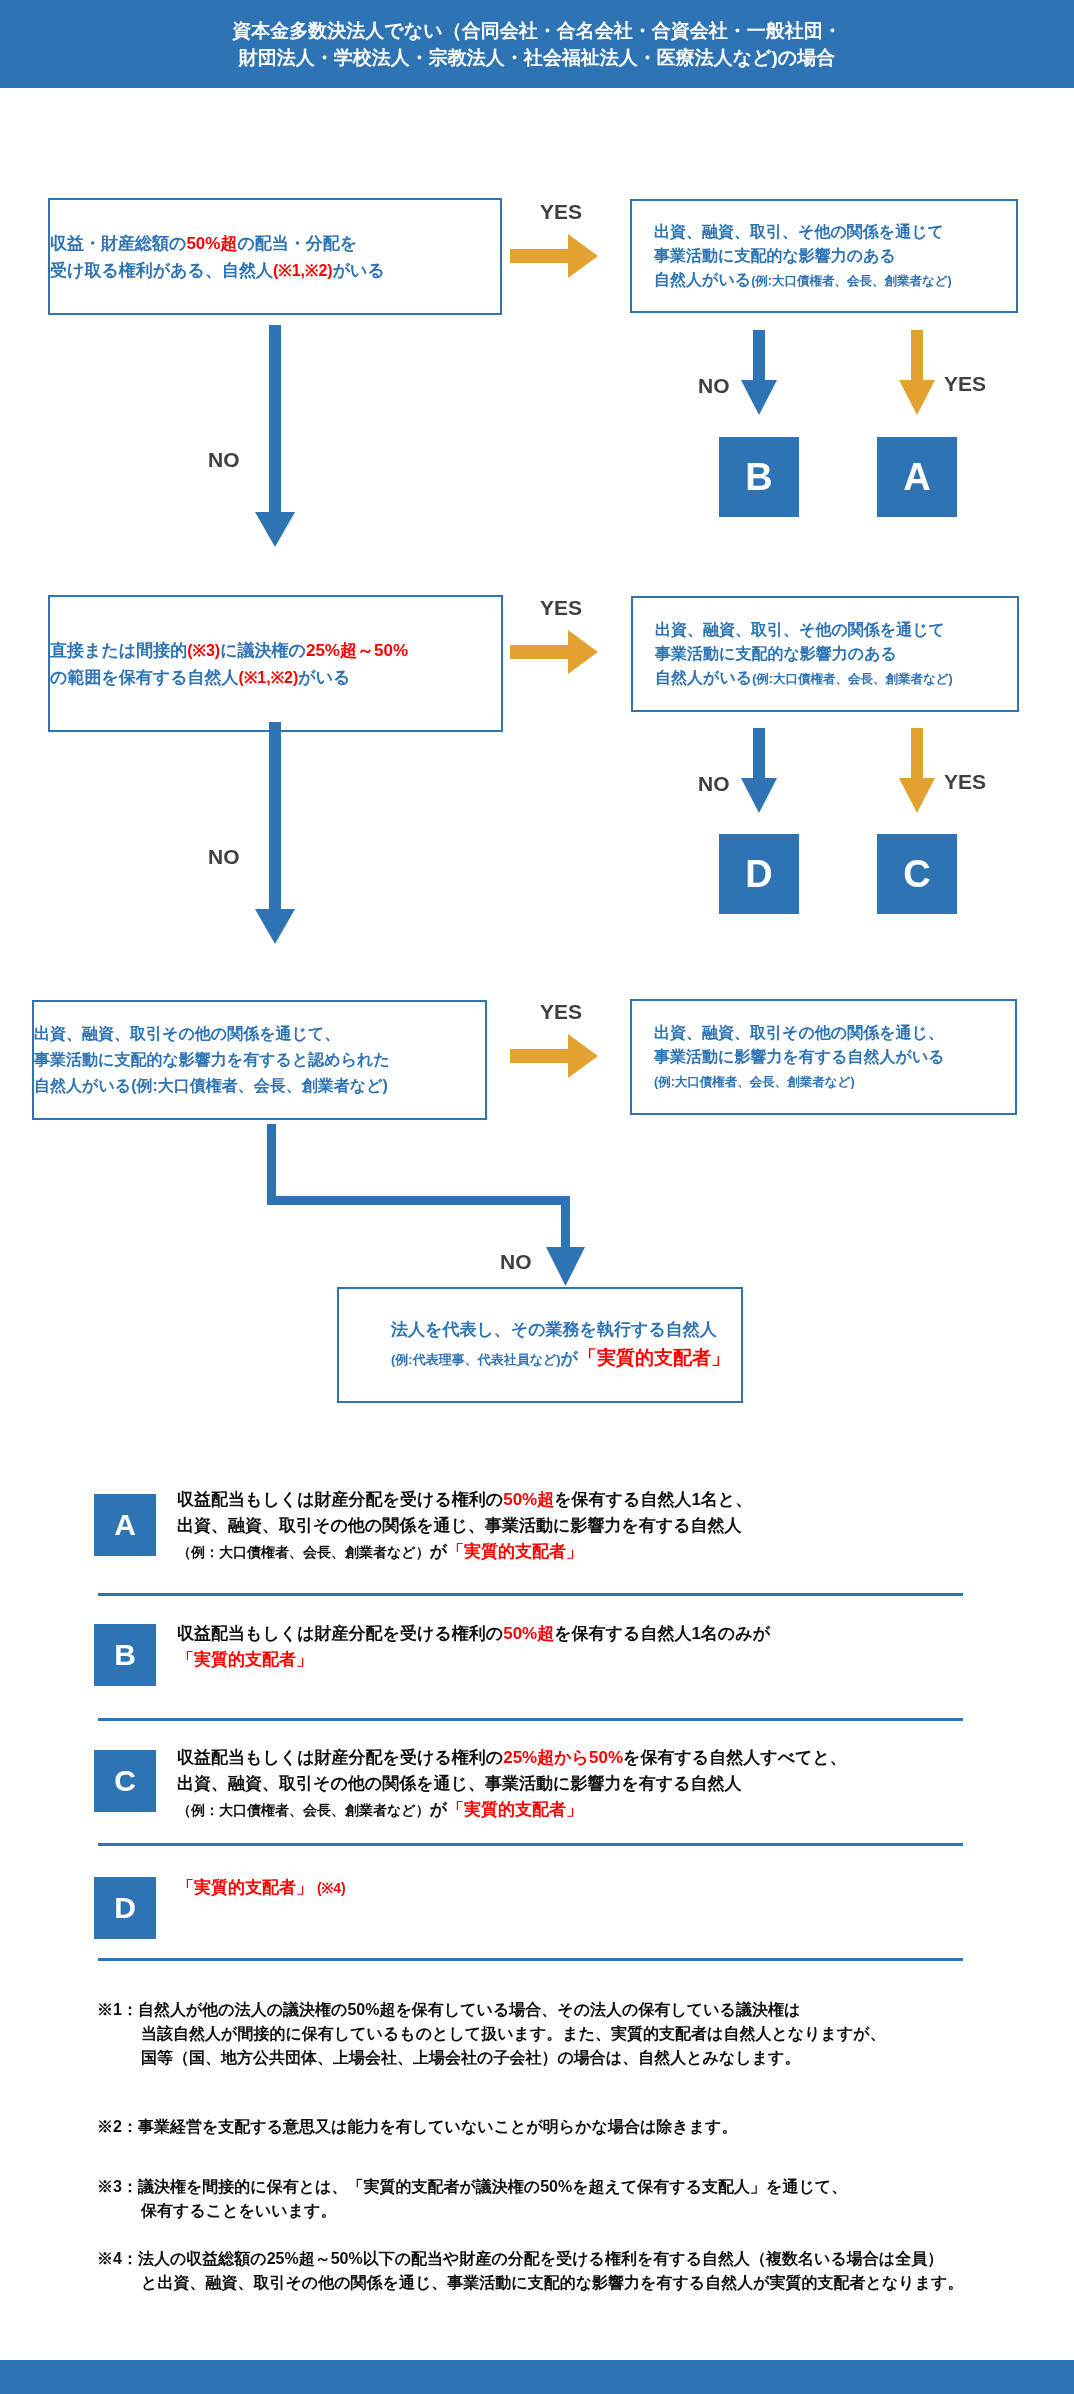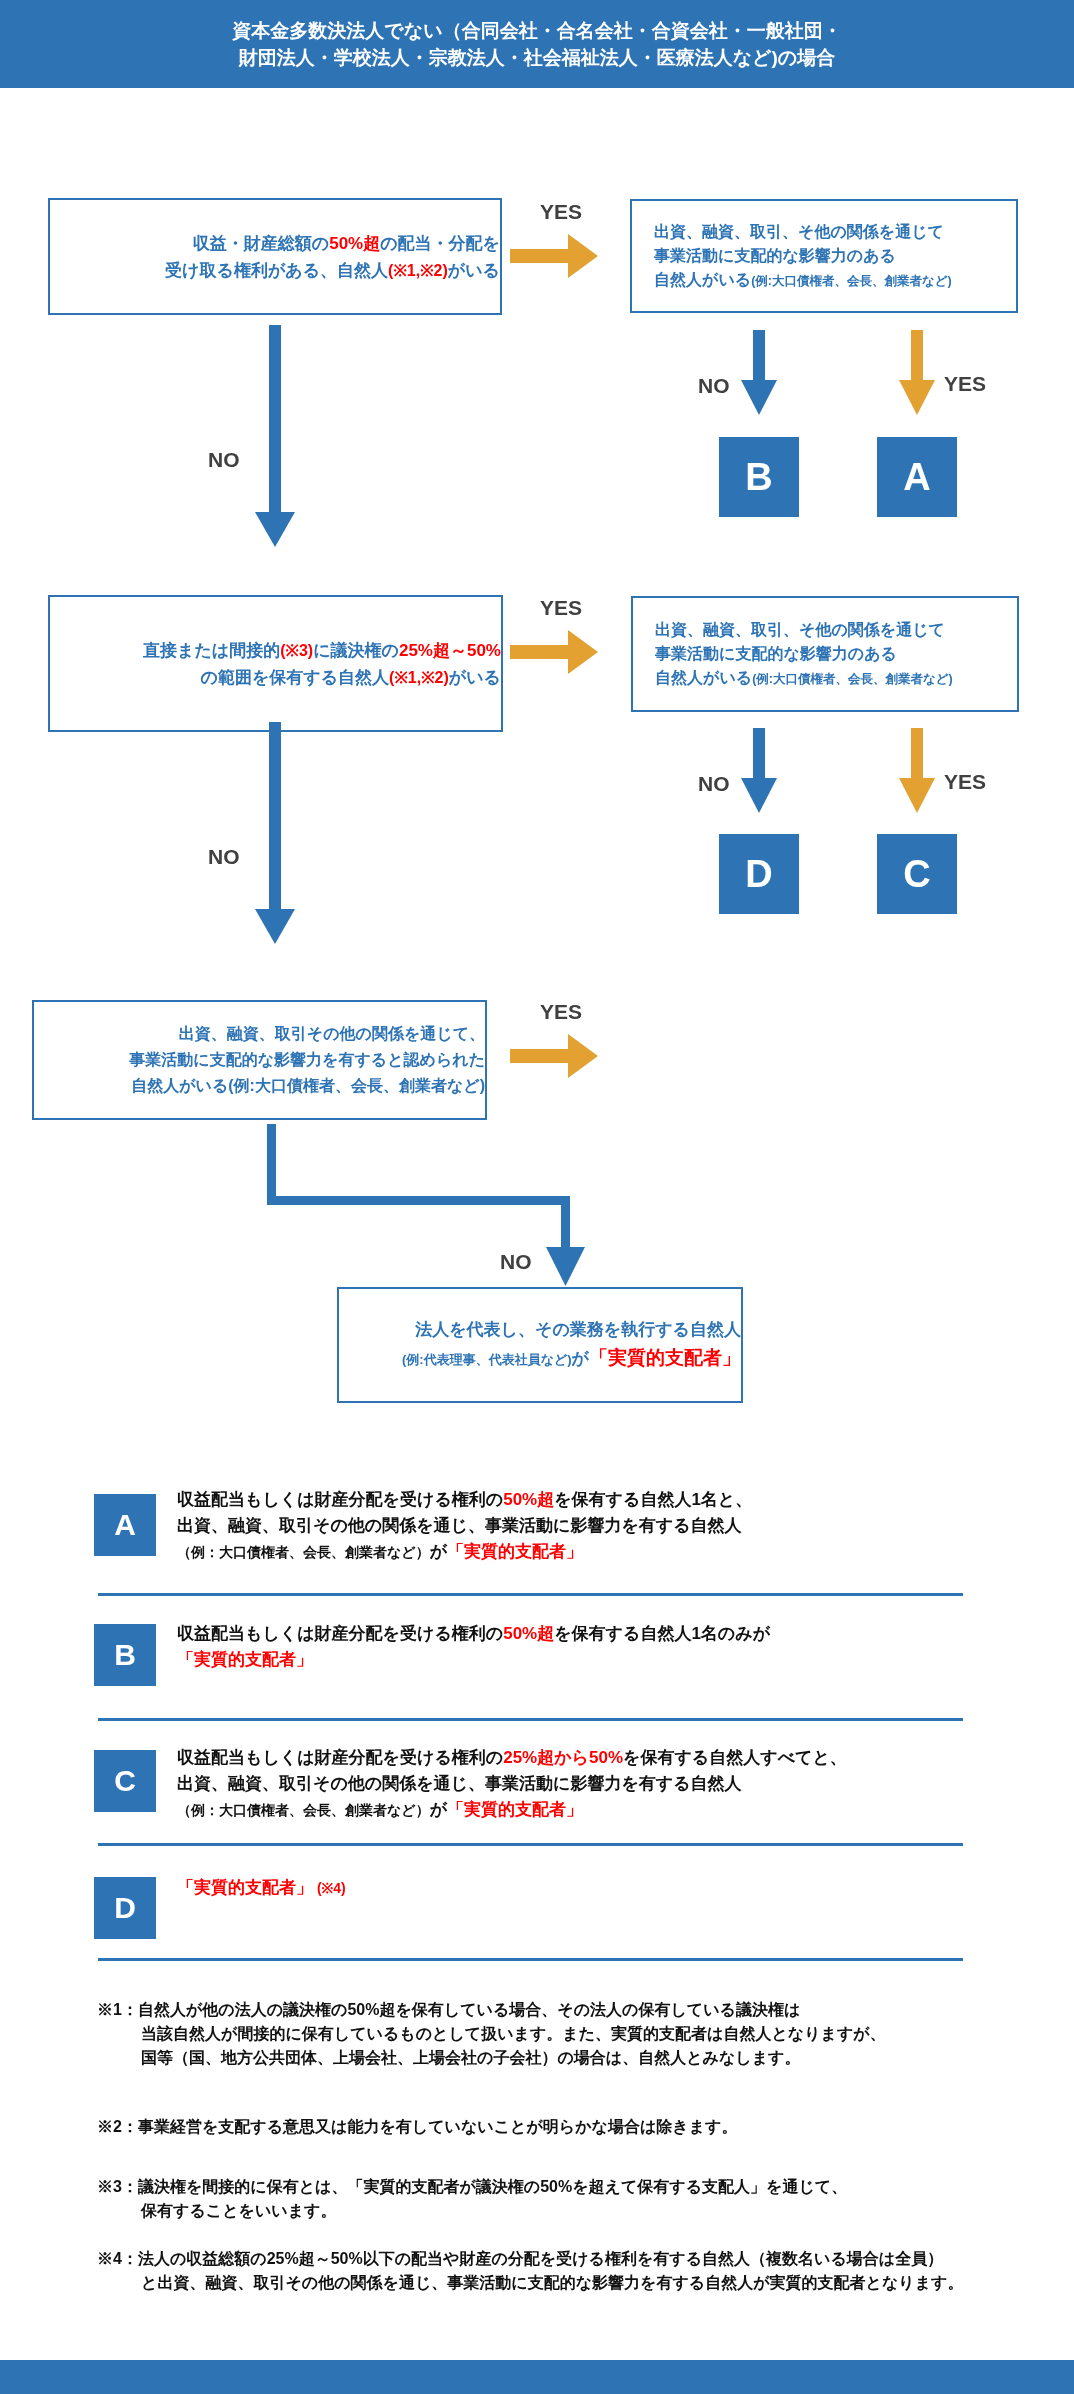--- a/index.html
+++ b/index.html
@@ -9,23 +9,23 @@
   
   .hdr{position:absolute;left:0;top:0;width:1074px;height:88px;background:#2E74B5;
        color:#ffffff;font-weight:bold;font-size:19px;line-height:27px;text-align:center;
        box-sizing:border-box;padding-top:17px;}
   .ftr{position:absolute;left:0;top:2360px;width:1074px;height:34px;background:#2E74B5;}
 
   
   .fbox{position:absolute;box-sizing:border-box;border:2px solid #2E74B5;background:#fff;
         display:flex;flex-direction:column;justify-content:center;color:#2E74B5;
         font-weight:bold;white-space:nowrap;}
-  .fbox.q{font-size:17px;line-height:27px;padding-left:30px;align-items:flex-end;}
+  .fbox.q{font-size:17px;line-height:27px;}
   .fbox.r{font-size:16px;line-height:24px;padding-left:22px;}
-  .fbox.final{font-size:17px;line-height:28px;padding-left:52px;text-align:right;}
+  .fbox.final{font-size:17px;line-height:28px;padding-left:52px;}
   .fbox .s-sm{font-size:16px;}
   .fbox.r .s-sm{font-size:12.5px;}
   .fbox.final .s-sm{font-size:13px;}
   .fbox.final .s-lg{font-size:19px;}
   .c-red{color:#FF0000;}
 
   
   .lbl{position:absolute;color:#404040;font-weight:bold;font-size:21px;white-space:nowrap;}
 
   
@@ -139,20 +139,25 @@
   <div class="fbox q" style="left:32px;top:1000px;width:455px;height:120px;font-size:16px;line-height:26px">
     <div><span>出資、融資、取引その他の関係を通じて、</span></div>
     <div><span>事業活動に支配的な影響力を有すると認められた</span></div>
     <div><span>自然人がいる</span><span class="s-sm">(例:大口債権者、会長、創業者など)</span></div>
   </div>
   <div class="lbl" style="left:540px;top:1000px">YES</div>
   <svg class="arrow" style="left:510px;top:1026px" width="88" height="60">
     <rect class="fill-o" x="0" y="23" width="62" height="14"></rect>
     <polygon class="fill-o" points="58,8 58,52 88,30"></polygon>
   </svg>
+  <div class="fbox r" style="left:630px;top:999px;width:387px;height:116px">
+    <div><span>出資、融資、取引その他の関係を通じ、</span></div>
+    <div><span>事業活動に影響力を有する自然人がいる</span></div>
+    <div><span class="s-sm">(例:大口債権者、会長、創業者など)</span></div>
+  </div>
 
   <div class="lbl" style="left:500px;top:1250px">NO</div>
   <svg class="arrow" style="left:260px;top:1124px" width="330" height="165">
     <rect class="fill-b" x="7" y="0" width="9" height="80"></rect>
     <rect class="fill-b" x="7" y="72" width="303" height="9"></rect>
     <rect class="fill-b" x="301" y="72" width="9" height="54"></rect>
     <polygon class="fill-b" points="286,123 325,123 305.5,162"></polygon>
   </svg>
 
   <div class="fbox final" style="left:337px;top:1287px;width:406px;height:116px">

